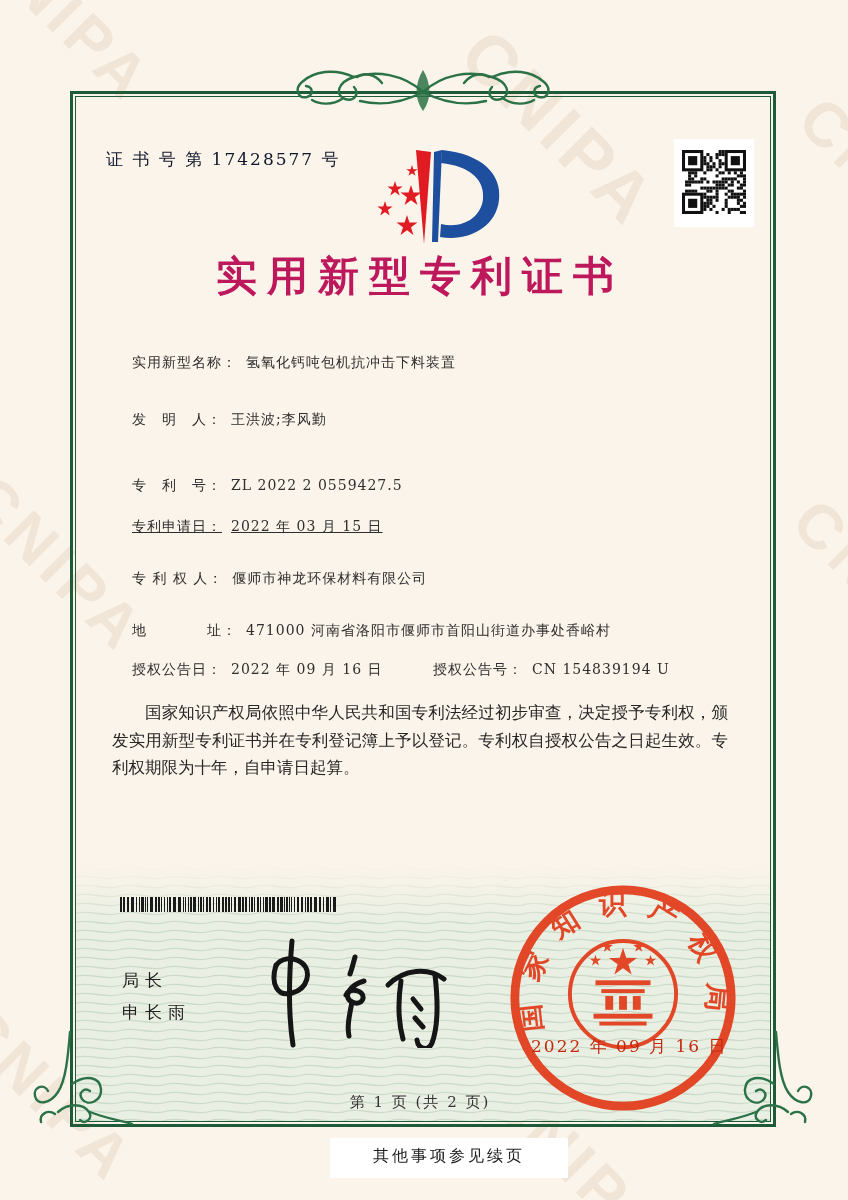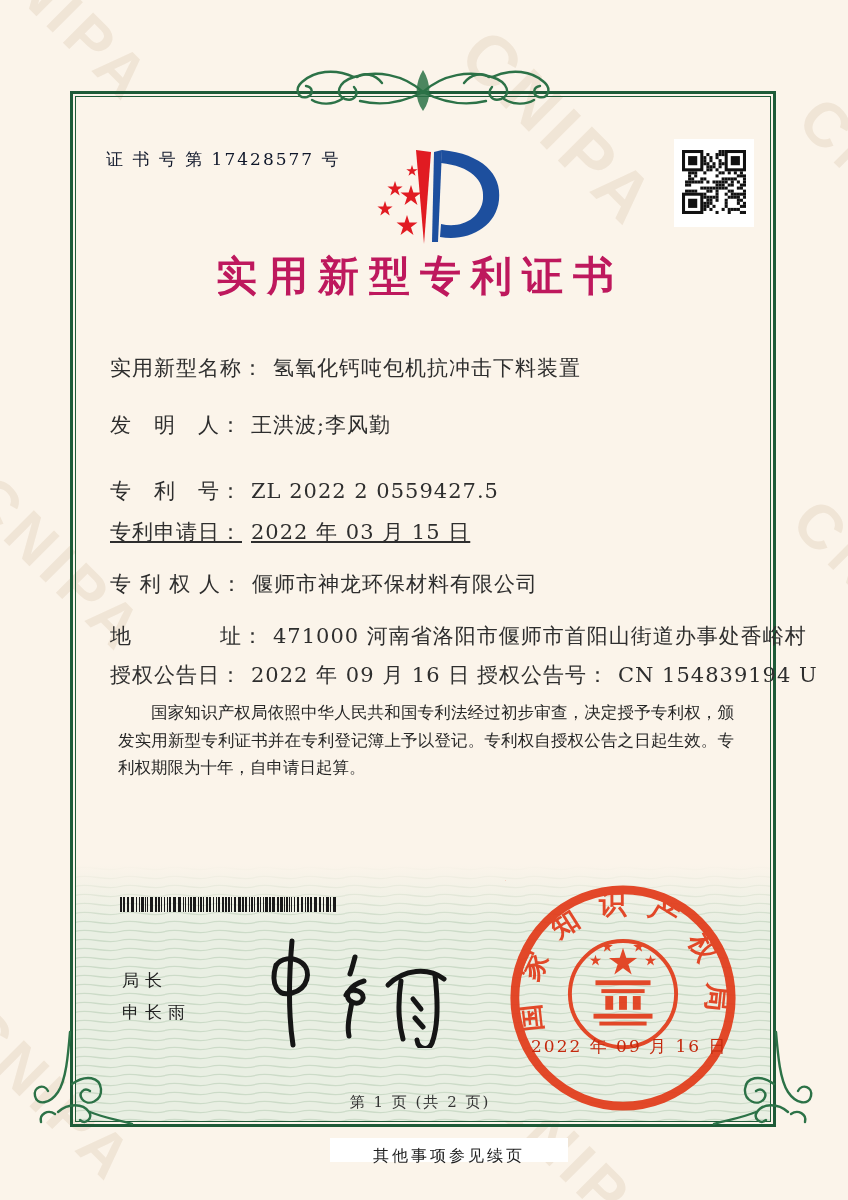--- a/index.html
+++ b/index.html
@@ -25,27 +25,27 @@
   
   .cert-no{position:absolute;left:106px;top:148px;font-size:17px;color:#0f172a;
          letter-spacing:2px;z-index:4;}
   .logo{position:absolute;left:340px;top:128px;z-index:4;}
   .qr-box{position:absolute;left:674px;top:139px;width:80px;height:88px;background:#fff;z-index:4;}
   .qr-box svg{position:absolute;left:8px;top:11px;}
   .title{position:absolute;left:70px;top:249px;width:700px;text-align:center;
          font-size:41px;font-weight:bold;color:#be185d;letter-spacing:10px;z-index:4;}
 
   
-  .row{position:absolute;left:110px;font-size:21px;color:#2e2e2e;z-index:4;white-space:nowrap;}
+  .row{position:absolute;left:132px;font-size:14px;color:#2e2e2e;z-index:4;white-space:nowrap;}
   .row .lab{letter-spacing:1px;}
   .row .val{margin-left:9px;letter-spacing:1px;}
-  .row .pair2{}
-
-  
-  .paras{position:absolute;left:118px;top:699px;width:616px;z-index:4;
+  .row .pair2{margin-left:46px;}
+
+  
+  .paras{position:absolute;left:112px;top:699px;width:616px;z-index:4;
          font-size:16.5px;line-height:27.5px;color:#262626;text-align:justify;}
   .paras p{margin:0;text-indent:2em;}
 
   
   .barcode{position:absolute;left:120px;top:897px;width:218px;height:15px;z-index:4;}
   .barcode i{position:absolute;top:0;bottom:0;background:#1a1a1a;}
 
   
   .signer-title{position:absolute;left:122px;top:969px;font-size:17px;color:#222;
          letter-spacing:6px;z-index:4;}
@@ -54,21 +54,21 @@
   .signature{position:absolute;left:252px;top:933px;z-index:4;}
 
   
   .seal{position:absolute;left:505px;top:880px;z-index:5;opacity:0.92;}
   .seal-date{position:absolute;left:531px;top:1035px;font-size:17px;color:#c4290e;
          letter-spacing:2px;z-index:6;white-space:nowrap;}
 
   
   .page-info{position:absolute;left:70px;top:1093px;width:700px;text-align:center;
          font-size:15px;color:#333;letter-spacing:2px;z-index:4;}
-  .footer-note{position:absolute;left:330px;top:1138px;width:238px;height:24px;
+  .footer-note{position:absolute;left:330px;top:1138px;width:238px;height:40px;
          background:#ffffff;text-align:center;line-height:36px;font-size:16px;
          color:#222;letter-spacing:3px;z-index:4;}
 
   
   .orn-top{position:absolute;left:258px;top:58px;z-index:4;}
   .orn-bl{position:absolute;left:28px;top:1026px;z-index:4;}
   .orn-br{position:absolute;left:708px;top:1026px;z-index:4;transform:scaleX(-1);}
 </style>
 </head>
 <body>

